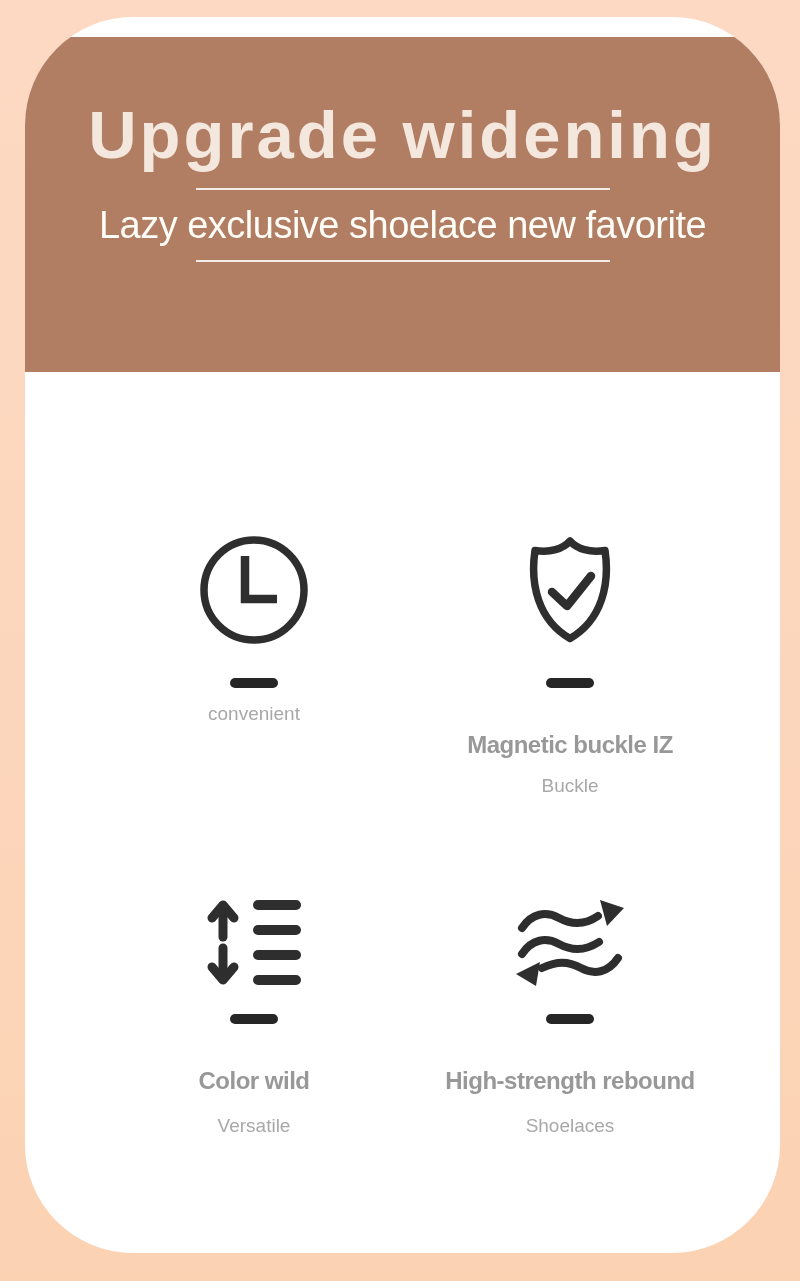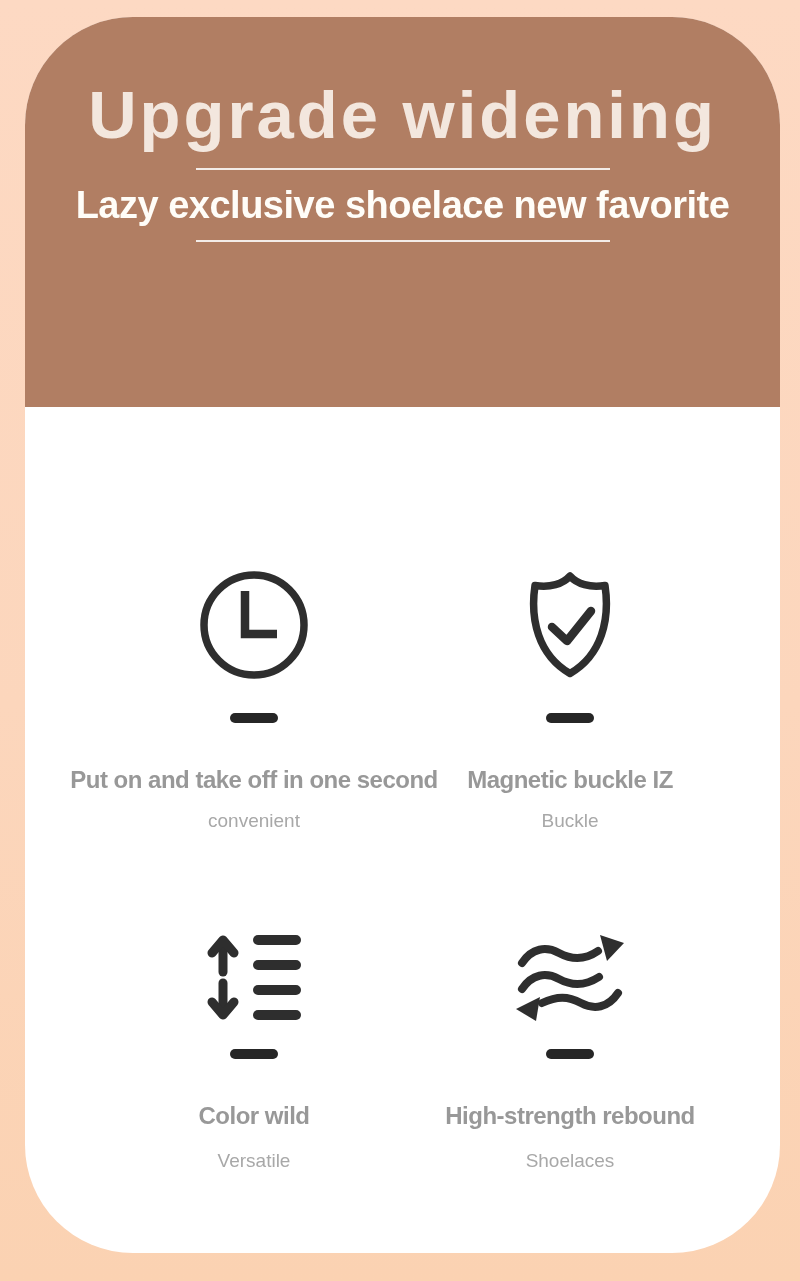--- a/index.html
+++ b/index.html
@@ -11,39 +11,40 @@
     font-family: "Liberation Sans", sans-serif;
   }
   .card {
     position: absolute; left: 25px; top: 17px;
     width: 755px; height: 1236px;
     background: #ffffff;
     border-radius: 108px;
     overflow: hidden;
   }
   .hero {
-    height: 390px;
+    height: 335px;
     text-align: center;
+    margin-top: 20px;
   }
   .hero-title {
     padding-top: 60px;
     font-size: 67px; line-height: 75px;
     font-weight: 700; letter-spacing: 3px;
     color: #f3e7de;
     white-space: nowrap;
   }
   .divider {
     width: 414px; height: 2px;
     margin: 0 auto;
     background: rgba(255,255,255,0.85);
   }
   .divider-top { margin-top: 16px; }
   .hero-subtitle {
     height: 70px; line-height: 70px;
-    font-size: 38px; font-weight: 700;
+    font-size: 38px; font-weight: 400;
     letter-spacing: -0.5px;
     color: #fffdf8;
     white-space: nowrap;
   }
   .hero-tagline {
     margin-top: 17px;
     font-size: 21px; line-height: 25px;
     font-weight: 700;
     color: #ffffff;
     white-space: nowrap;
@@ -98,21 +99,20 @@
   <div class="features">
 
     <div class="feature row1">
       <div class="icon-box">
         <svg width="110" height="110" viewBox="0 0 110 110">
           <circle cx="55" cy="55" r="50" fill="none" stroke="#2e2e2e" stroke-width="7.5"></circle>
           <path d="M46 21 L46 64 L78 64" fill="none" stroke="#2e2e2e" stroke-width="8.5"></path>
         </svg>
       </div>
       <div class="dash"></div>
-      <div class="feature-title">Put on and take off in one second</div>
       <div class="feature-sub">convenient</div>
     </div>
 
     <div class="feature row1">
       <div class="icon-box">
         <svg width="92" height="107" viewBox="0 0 92 107">
           <path d="M46 5 C53 13 66 17 81 14.5 C86 48 78 84 46 102.5 C14 84 6 48 11 14.5 C26 17 39 13 46 5 Z" fill="none" stroke="#2e2e2e" stroke-width="7.5" stroke-linejoin="round"></path>
           <path d="M28 56 L43 70 L67 40" fill="none" stroke="#2e2e2e" stroke-width="8.5" stroke-linecap="round" stroke-linejoin="round"></path>
         </svg>
       </div>

